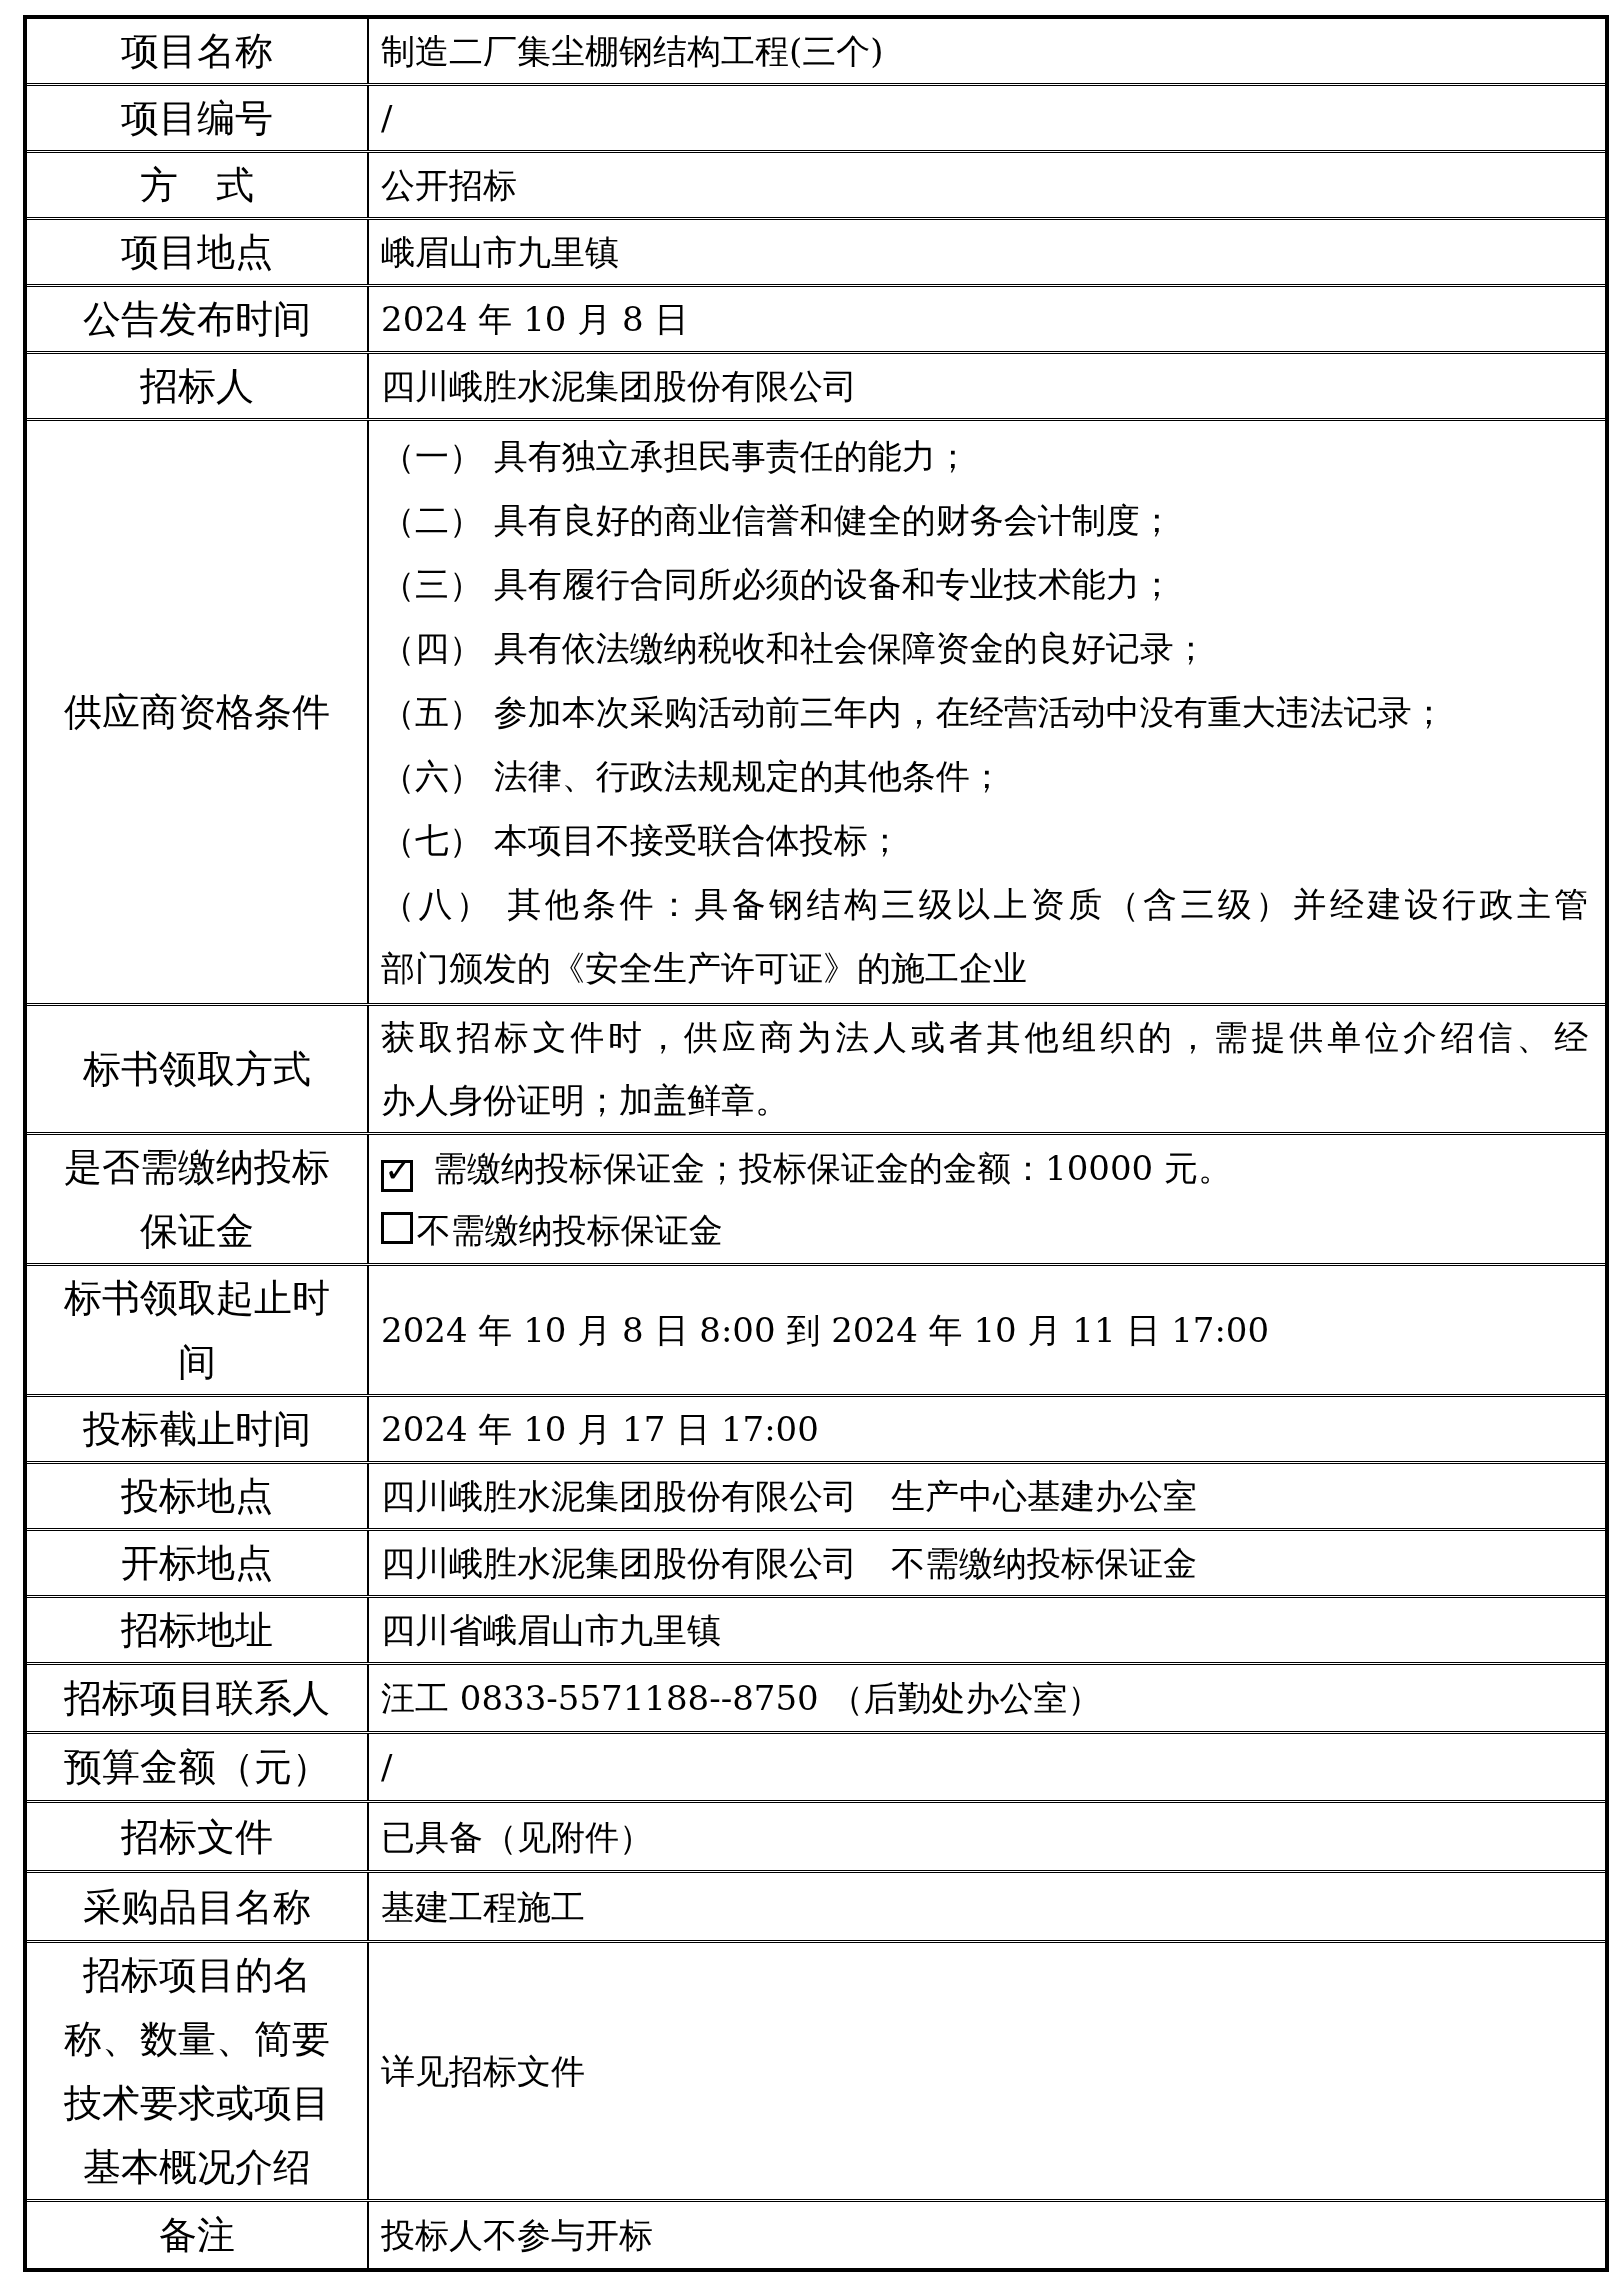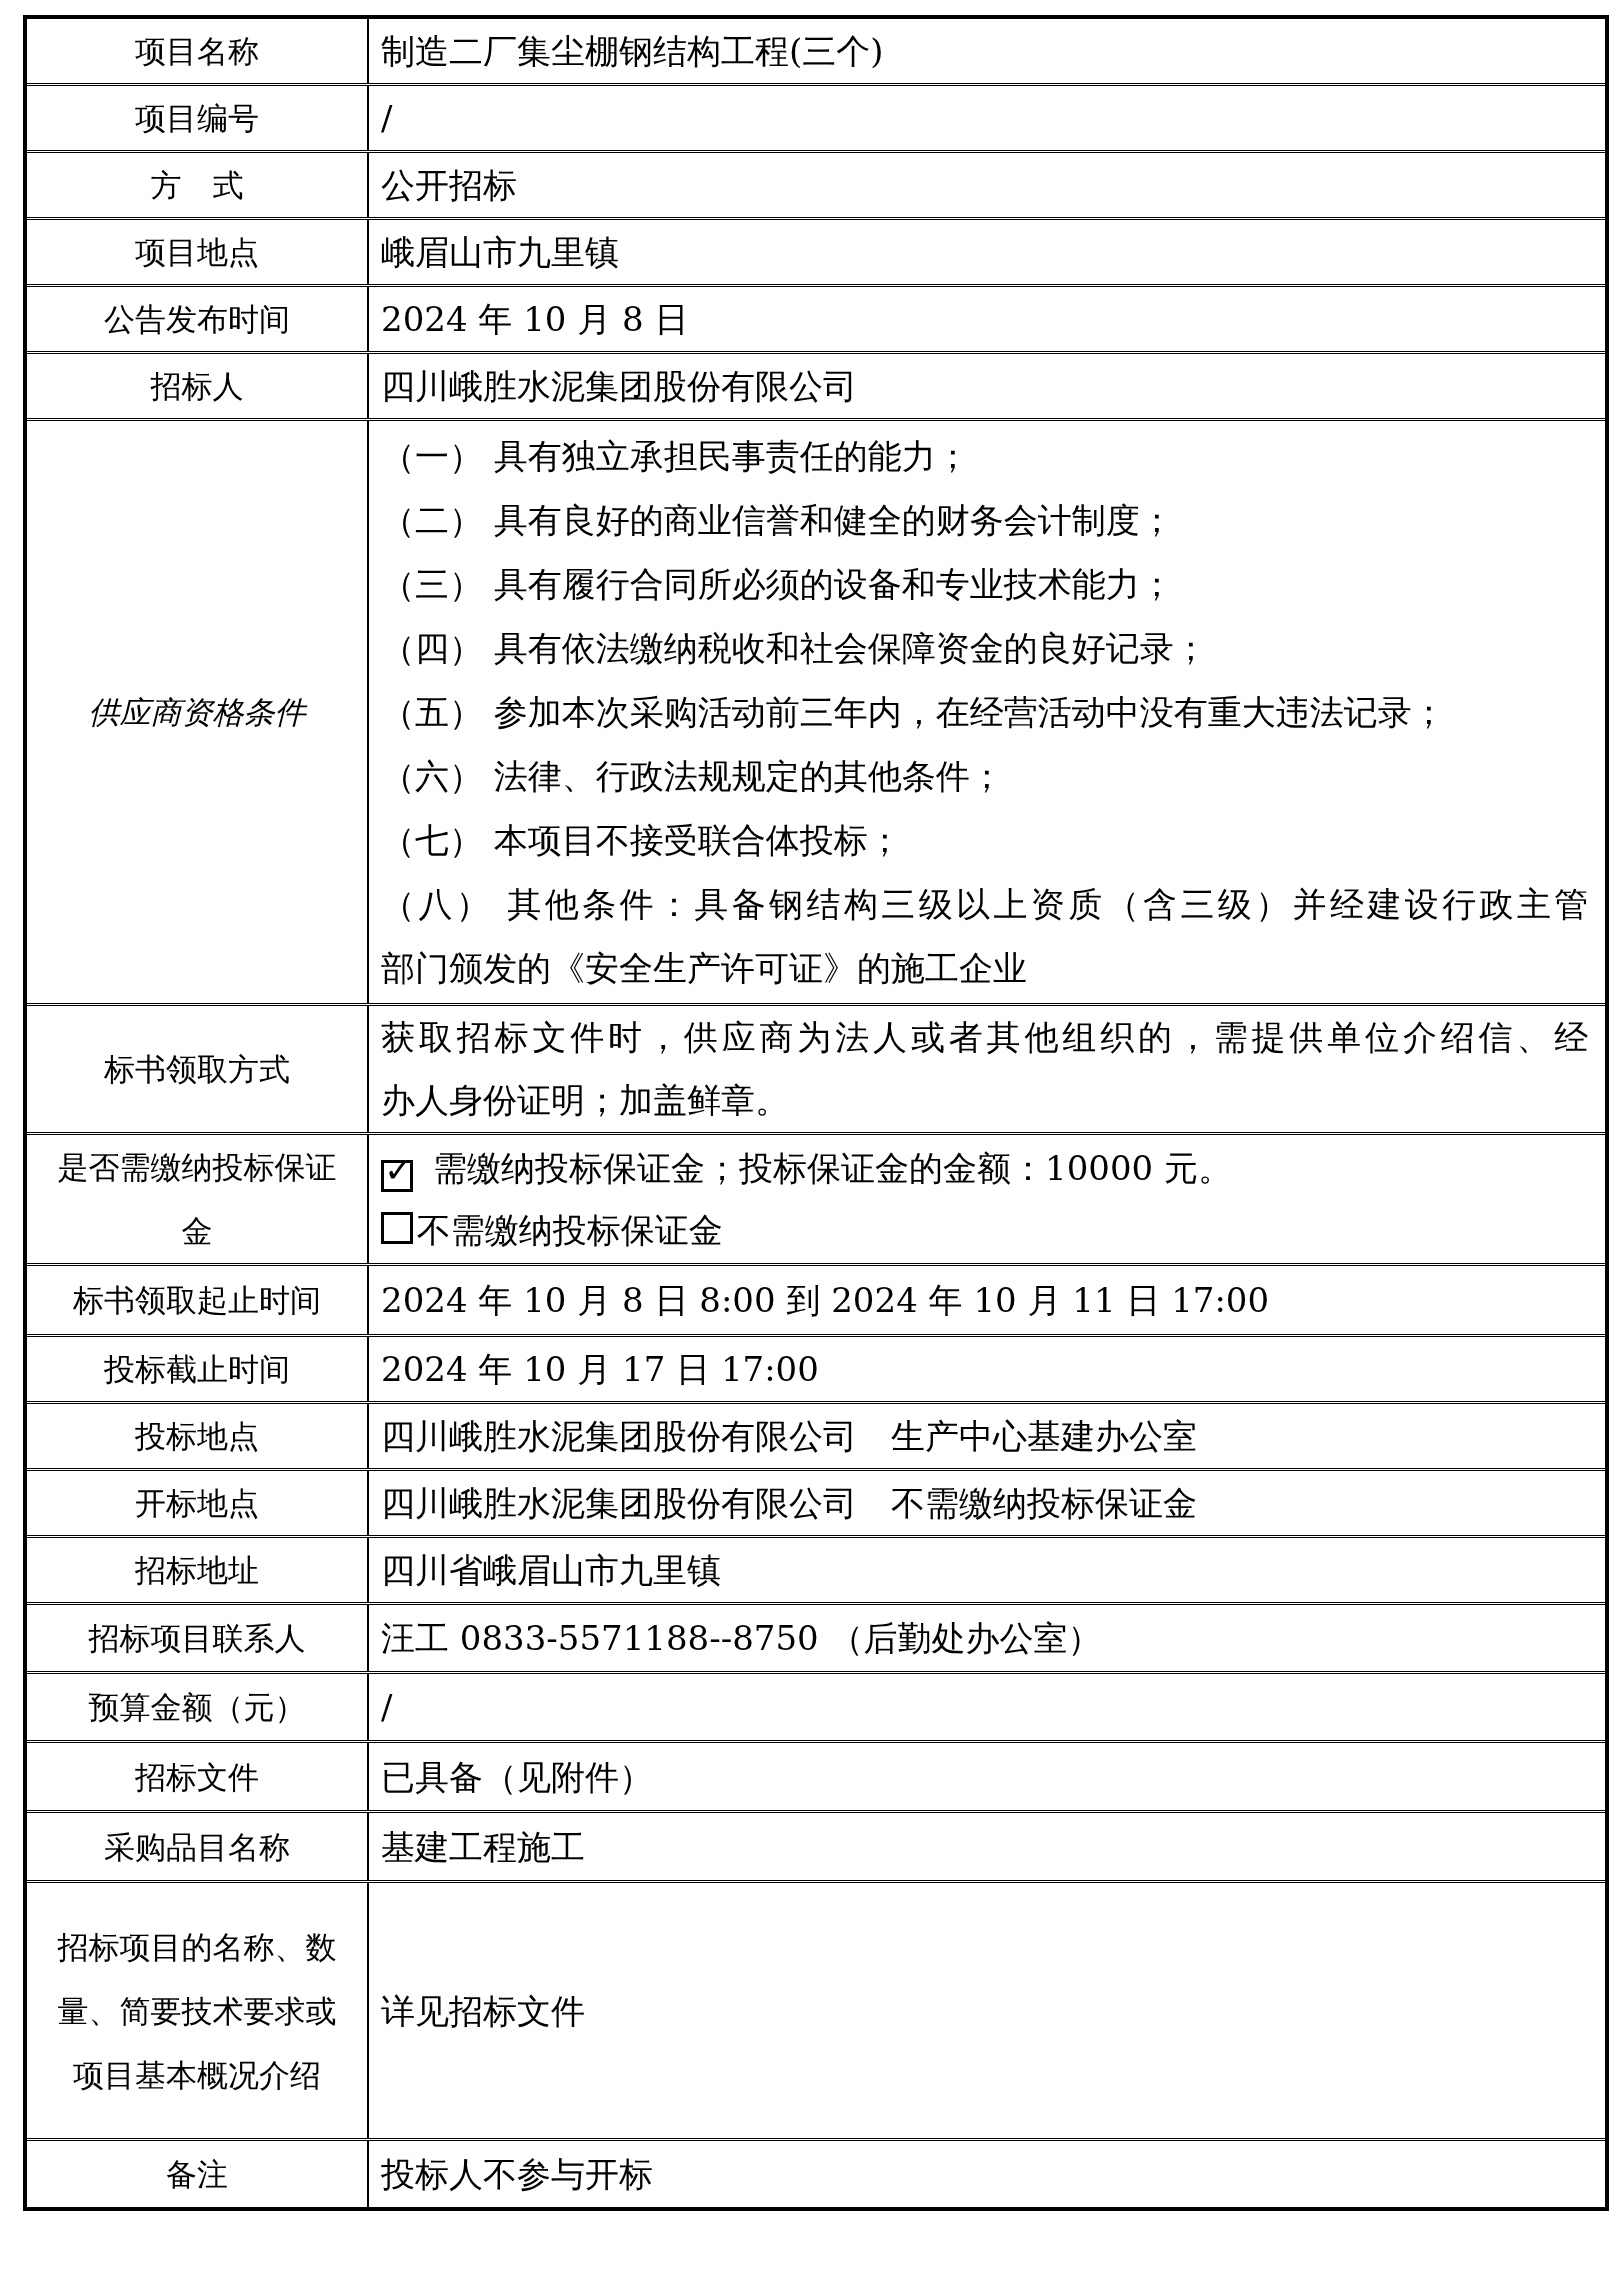--- a/index.html
+++ b/index.html
@@ -25,34 +25,34 @@
   td {
     border-left: 2.3px solid #000;
     border-right: 2.3px solid #000;
     border-top: 3.8px double #000;
     border-bottom: 3.8px double #000;
     overflow: hidden;
   }
   .lbl {
     text-align: center;
     vertical-align: middle;
-    font-size: 31px;
+    font-size: 38px;
     line-height: 64px;
     padding: 0 20px;
   }
   .val {
     text-align: left;
     vertical-align: middle;
     font-size: 34px;
     line-height: 64px;
     padding: 0 16.7px 0 12px;
   }
   .h-std  { height: 64px; }
   .h-per  { height: 68px; text-align: center; }
-  .h-qual { height: 582px; font-style: italic; }
+  .h-qual { height: 582px; }
   .h-doc2 { height: 126px; text-align: center; }
   .h-dep  { height: 124px; }
   .h-t1   { height: 66px; }
   .h-t2   { height: 67px; }
   .h-big  { height: 255px; }
   .line { line-height: 64px; }
   .line2 { line-height: 63px; }
   .stretch { text-align: justify; text-align-last: justify; }
   .opt { line-height: 62px; white-space: nowrap; }
   .cb {

